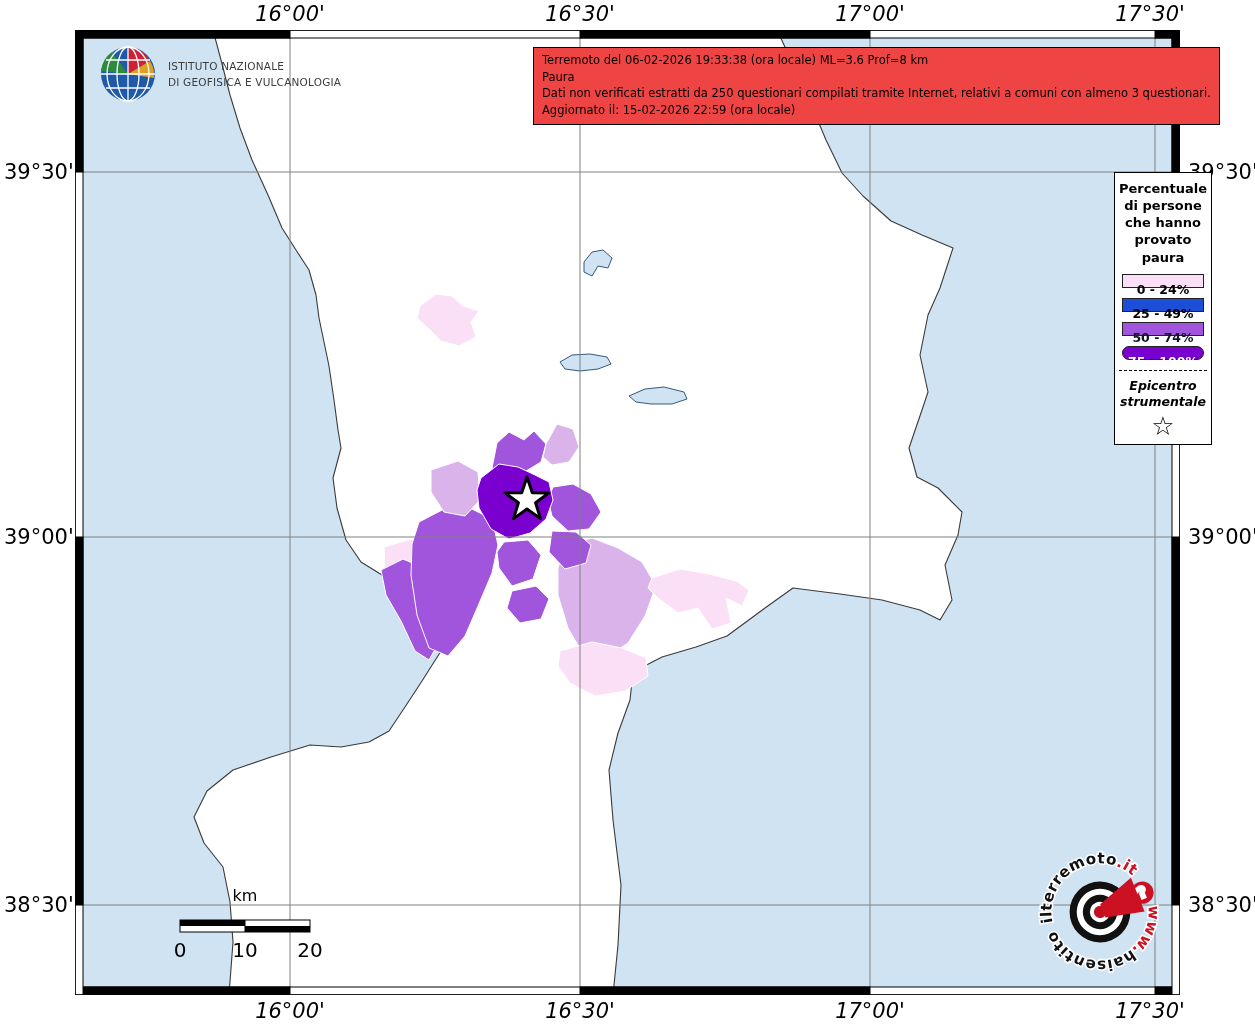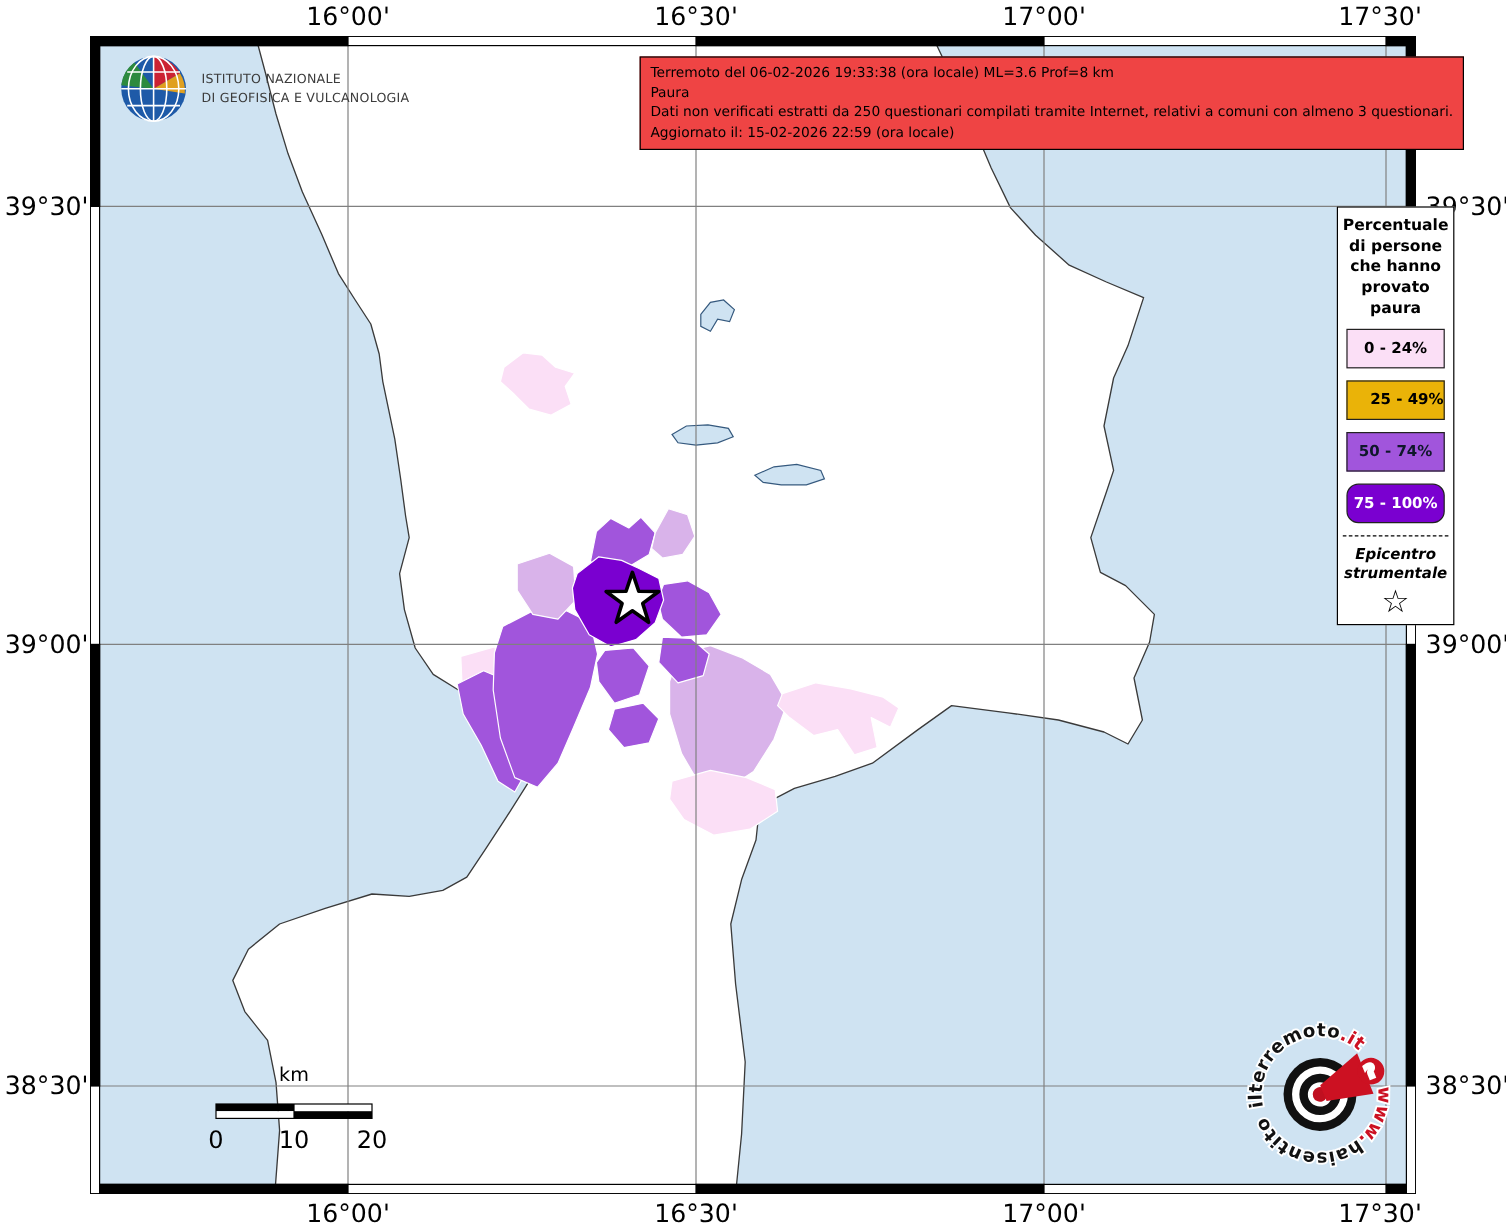--- a/index.html
+++ b/index.html
@@ -1,37 +1,37 @@
 <!DOCTYPE html>
 <html><head>
 <meta charset="utf-8">
 <style>
   html,body{margin:0;padding:0;background:#fff;}
   #page{position:relative;width:1255px;height:1024px;background:#fff;overflow:hidden;
         font-family:"DejaVu Sans",sans-serif;color:#000;}
   
   .coord{position:absolute;font-size:21px;white-space:nowrap;}
-  .coord.h{transform:translateX(-50%);}
+  .coord.h{transform:translateX(-50%);font-style:italic;}
   .coord.v{transform:translateY(-50%);}
   .coord.left{left:4px;width:62px;text-align:right;}
   .coord.right{left:1188px;}
   
   #map-svg{position:absolute;left:75px;top:30px;}
   .region{stroke:#ffffff;stroke-width:1;stroke-linejoin:round;}
   
   #ingv{position:absolute;left:98px;top:44px;display:flex;align-items:center;gap:10px;z-index:6;}
   #ingv .txt{font-size:10.5px;color:#3c3c3c;line-height:1.55;letter-spacing:.2px;}
   
   #info-box{position:absolute;left:533px;top:47px;background:#ef4444;border:1px solid #000;
             padding:4px 8px 5px;font-size:11.5px;line-height:1.45;white-space:nowrap;z-index:7;}
   
   #legend{position:absolute;left:1114px;top:172px;width:98px;box-sizing:border-box;background:#fff;
           border:1px solid #000;padding:7px 4px 2px;text-align:center;z-index:7;}
   #legend .title{font-weight:bold;font-size:13px;line-height:1.32;margin-bottom:8px;}
-  .swatch{width:82px;height:33px;line-height:30px;margin:0 auto 10px;font-weight:bold;font-size:12.5px;
+  .swatch{width:82px;height:14px;line-height:30px;margin:0 auto 10px;font-weight:bold;font-size:12.5px;
           border:1px solid #222;box-sizing:border-box;}
   #legend .sep{border-top:1px dashed #000;margin:4px 0 7px;}
   #legend .epi-title{font-weight:bold;font-size:12.5px;line-height:1.3;font-style:italic;}
   #legend .epi-star{font-size:26px;line-height:1.15;margin-top:2px;}
   
   #scale-km{position:absolute;left:245px;top:886px;font-size:16px;transform:translateX(-50%);}
   #scale-svg{position:absolute;left:172px;top:919px;}
   .scale-num{position:absolute;top:938px;font-size:20px;transform:translateX(-50%);}
   
   #hsit{position:absolute;left:1024px;top:836px;transform:rotate(-22deg);z-index:6;}
@@ -147,21 +147,21 @@
   <div id="info-box">
     <div>Terremoto del 06-02-2026 19:33:38 (ora locale) ML=3.6 Prof=8 km</div>
     <div>Paura</div>
     <div>Dati non verificati estratti da 250 questionari compilati tramite Internet, relativi a comuni con almeno 3 questionari.</div>
     <div>Aggiornato il: 15-02-2026 22:59 (ora locale)</div>
   </div>
 
   <div id="legend">
     <div class="title">Percentuale di persone che hanno provato paura</div>
     <div class="swatch" style="background: rgb(251, 223, 246); color: rgb(0, 0, 0);">0 - 24%</div>
-    <div class="swatch" style="background: #eab308; color: rgb(0, 0, 0); text-align: right;">25 - 49%</div>
+    <div class="swatch" style="background: #1d4ed8; color: rgb(0, 0, 0);">25 - 49%</div>
     <div class="swatch" style="background: rgb(161, 85, 220); color: #0f172a;">50 - 74%</div>
     <div class="swatch" style="background: rgb(122, 0, 208); color: rgb(255, 255, 255); border-radius: 10px;">75 - 100%</div>
     <div class="sep"></div>
     <div class="epi-title">Epicentro strumentale</div>
     <div class="epi-star">☆</div>
   </div>
 
   <div id="scale-km">km</div>
   <svg id="scale-svg" width="146" height="14" viewBox="0 0 146 14">
     <rect x="8" y="1" width="65" height="6" fill="#000"></rect>

